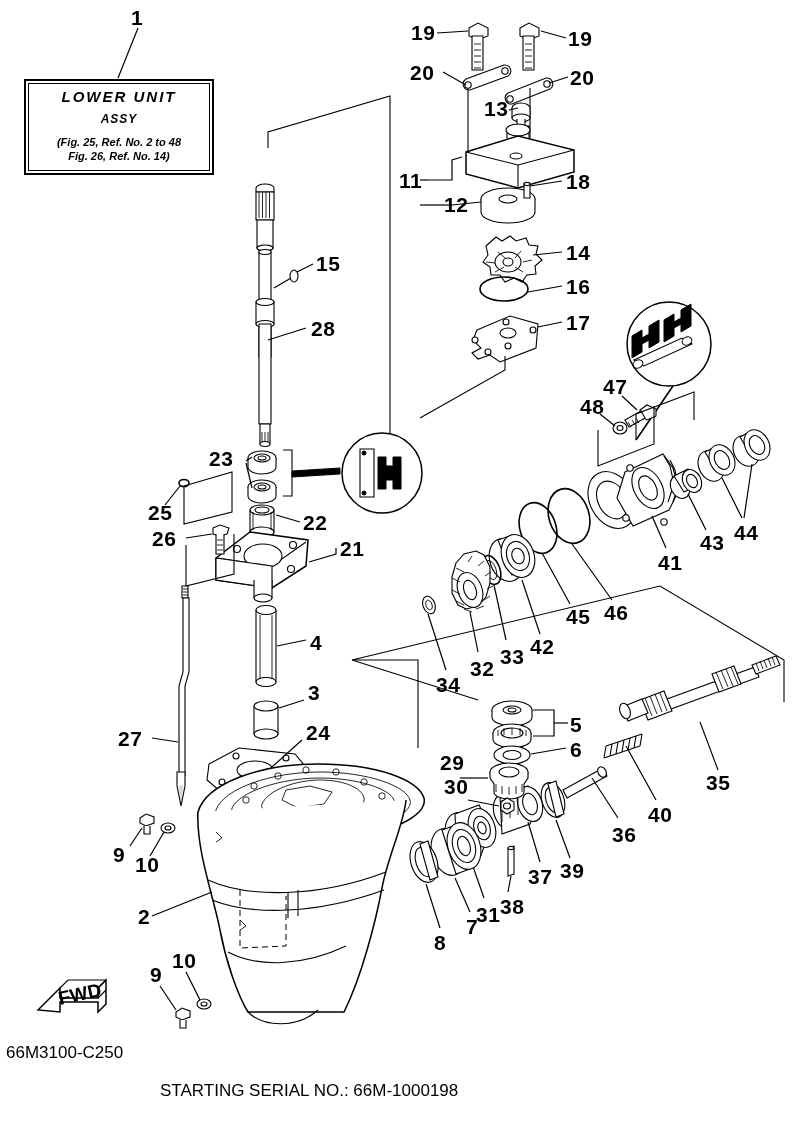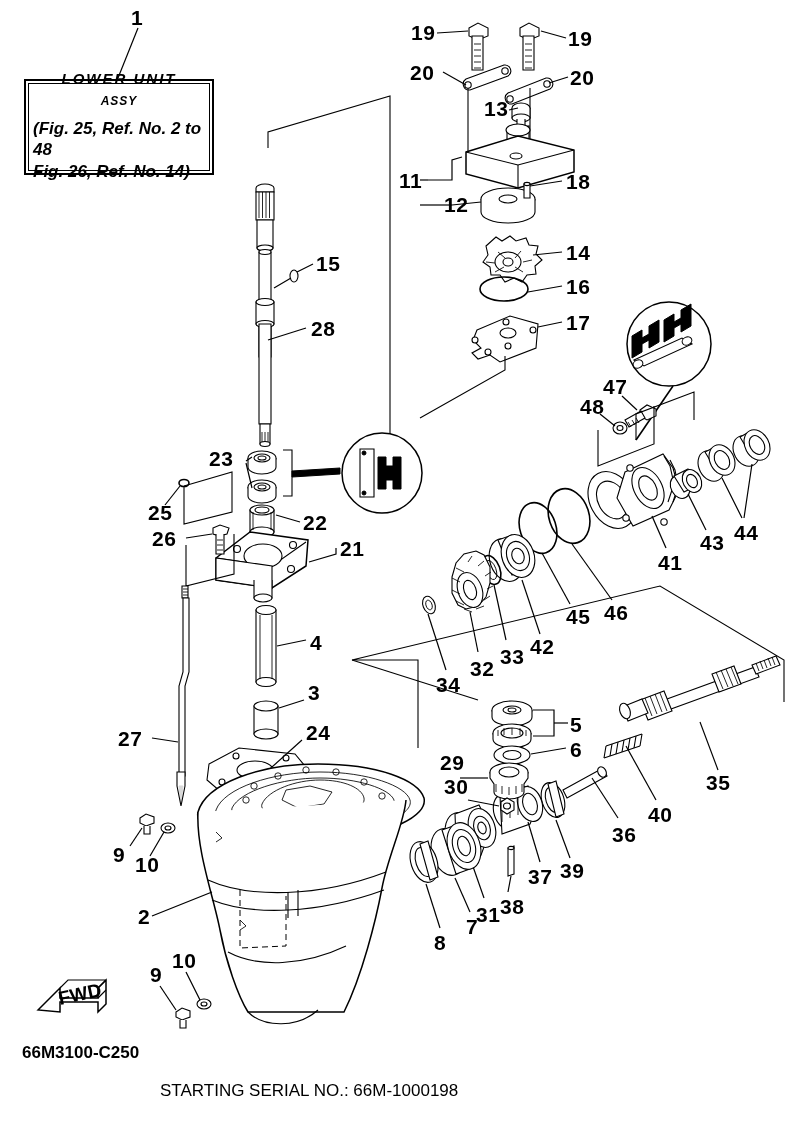--- a/index.html
+++ b/index.html
@@ -27,25 +27,25 @@
     border:2px solid #000;background:#fff;
     box-sizing:border-box;padding:2px;font-style:italic;
   }
   #titlebox .inner{
     border:1px solid #000;height:100%;box-sizing:border-box;
     display:flex;flex-direction:column;align-items:center;justify-content:center;
     padding:4px 4px 6px;
   }
   #titlebox .t1{font-weight:700;font-size:15px;letter-spacing:2px;margin-bottom:7px;}
   #titlebox .t2{font-weight:700;font-size:12px;letter-spacing:1px;margin-bottom:10px;}
-  #titlebox .t3{font-weight:700;font-size:17px;line-height:1.25;}
+  #titlebox .t3{font-weight:700;font-size:11px;line-height:1.25;text-align:center;}
 
   
   #drawingno{
-    position:absolute;left:22px;top:1043px;font-size:17px;font-weight:700;
+    position:absolute;left:6px;top:1043px;font-size:17px;font-weight:400;
     letter-spacing:0px;
   }
   #notes{
     position:absolute;left:160px;top:1080px;font-size:17px;line-height:1.35;
   }
   #notes div{white-space:nowrap;}
 </style>
 </head>
 <body>
 

